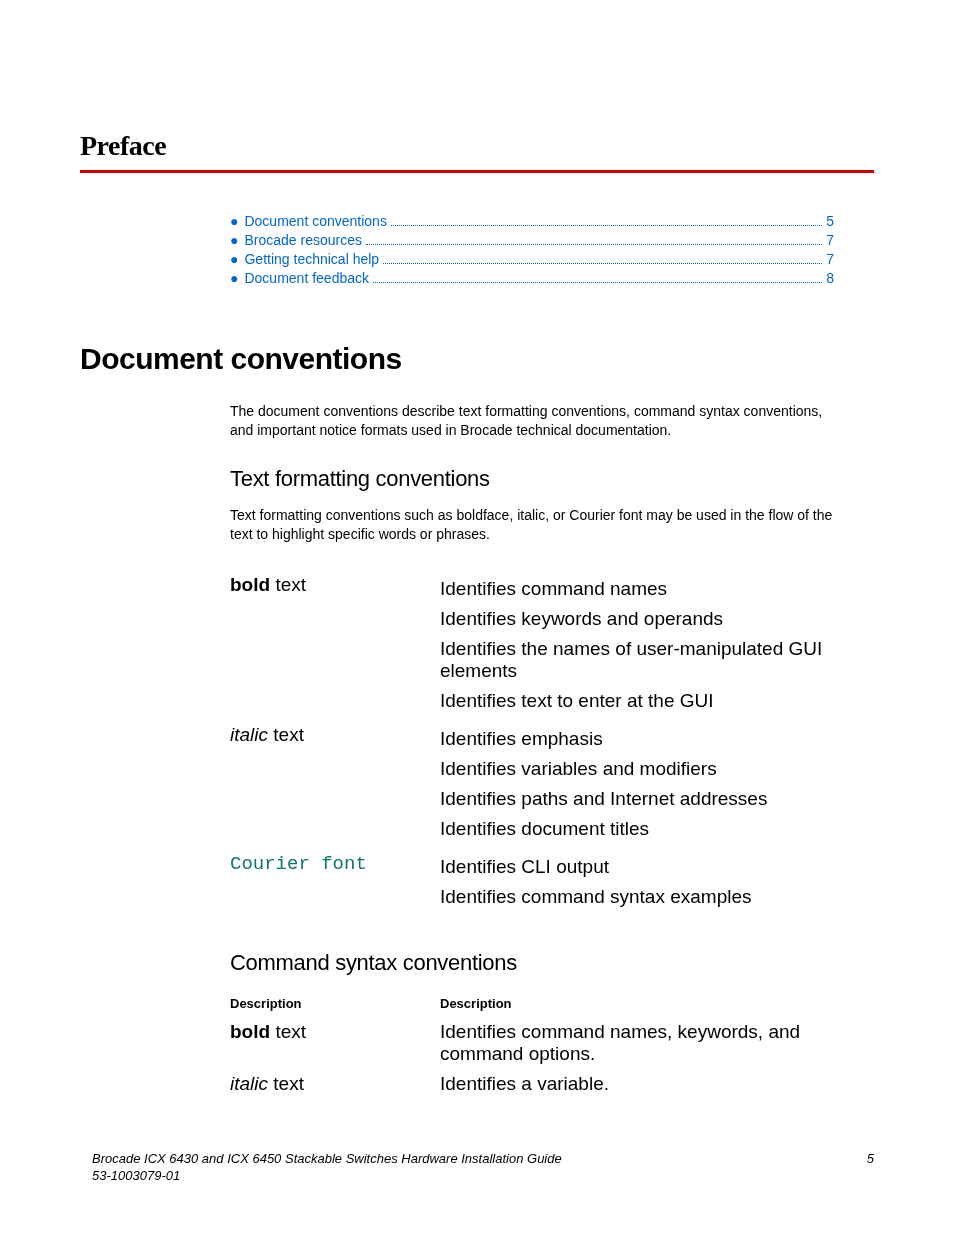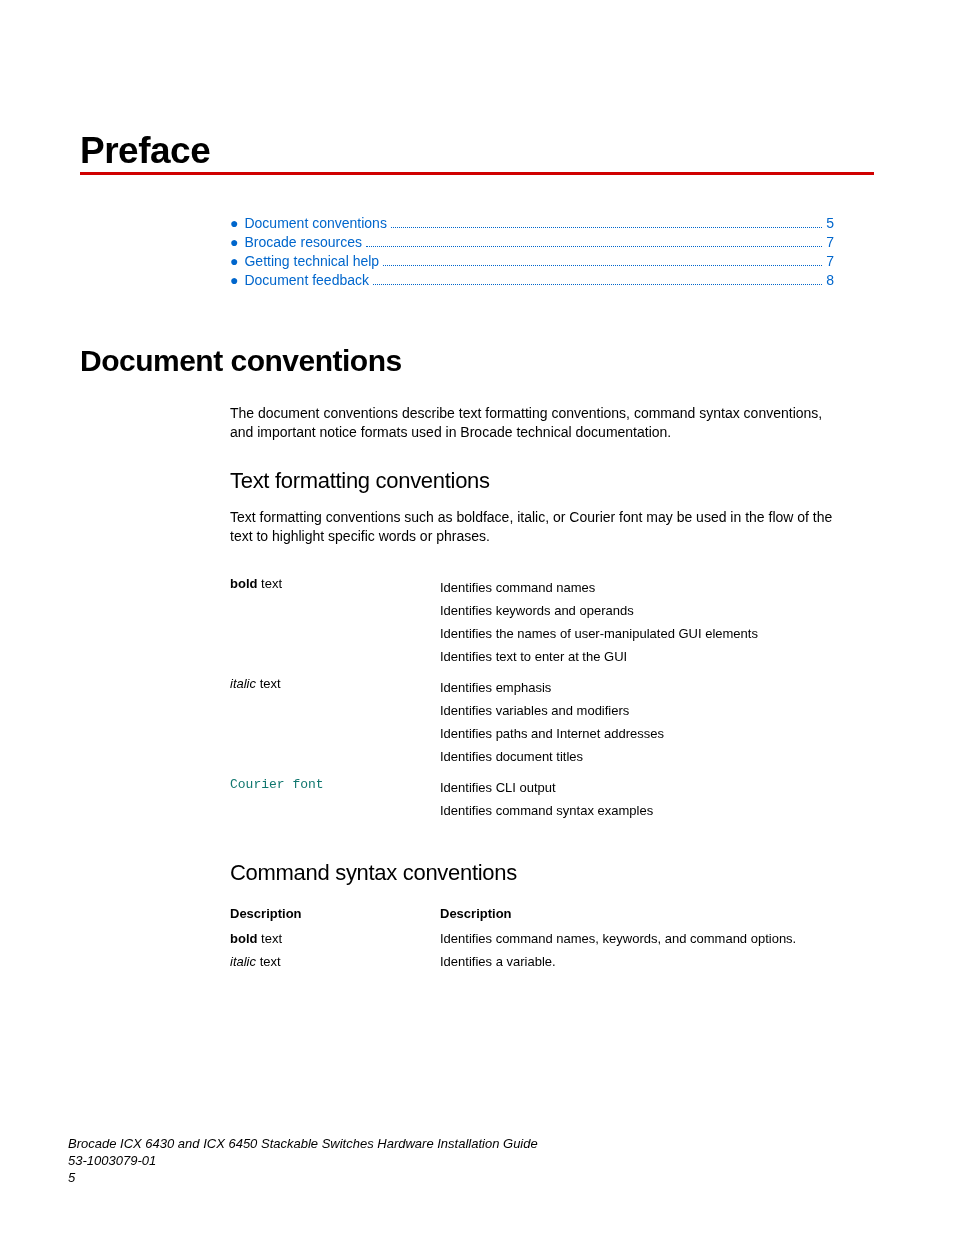--- a/index.html
+++ b/index.html
@@ -11,25 +11,25 @@
     background: #fff;
   }
   .page {
     width: 954px;
     height: 1235px;
     padding: 130px 80px 60px 80px;
     box-sizing: border-box;
     position: relative;
   }
   h1.chapter {
-    font-family: Liberation Sans, sans-serif;
+    font-family: Liberation Serif, serif;
     font-stretch: condensed;
-    font-size: 37px;
+    font-size: 28px;
     font-weight: bold;
-    margin: 0 0 0 0;
+    margin: 0 0 8px 0;
     letter-spacing: -0.5px;
   }
   .redrule {
     border: none;
     border-top: 3px solid #d00000;
     margin: 0 0 40px 0;
   }
   .mini-toc {
     margin-left: 150px;
     margin-right: 40px;
@@ -86,38 +86,37 @@
     margin-bottom: 34px;
   }
   table.fmt th {
     text-align: left;
     font-size: 13px;
     font-weight: bold;
     padding: 6px 0;
   }
   table.fmt td {
     vertical-align: top;
-    font-size: 13px;
+    font-size: 19px;
     padding: 4px 0;
   }
   .col-left { width: 210px; }
   .desc-lines div { padding: 4px 0; }
   .bold { font-weight: bold; }
   .italic { font-style: italic; }
   .courier { font-family: "Courier New", monospace; color: #0f766e; }
   .footer {
     position: absolute;
-    left: 68px;
+    left: 92px;
     right: 80px;
     bottom: 50px;
     display: flex;
     justify-content: space-between;
     font-style: italic;
     font-size: 13px;
-    flex-direction: column;
   }
   .footer .left { line-height: 1.3; }
 </style>
 </head>
 <body>
 
 <div class="page">
 
   <h1 class="chapter">Preface</h1>
   <hr class="redrule">

